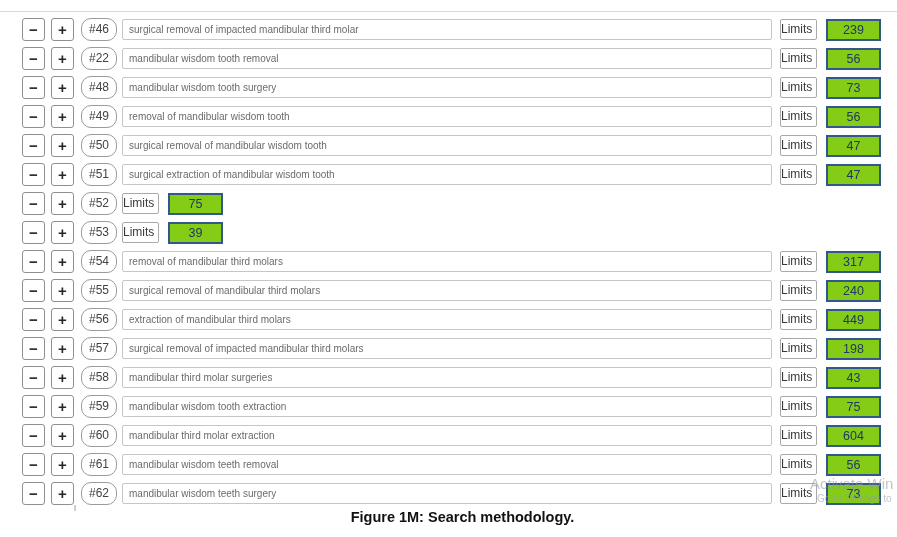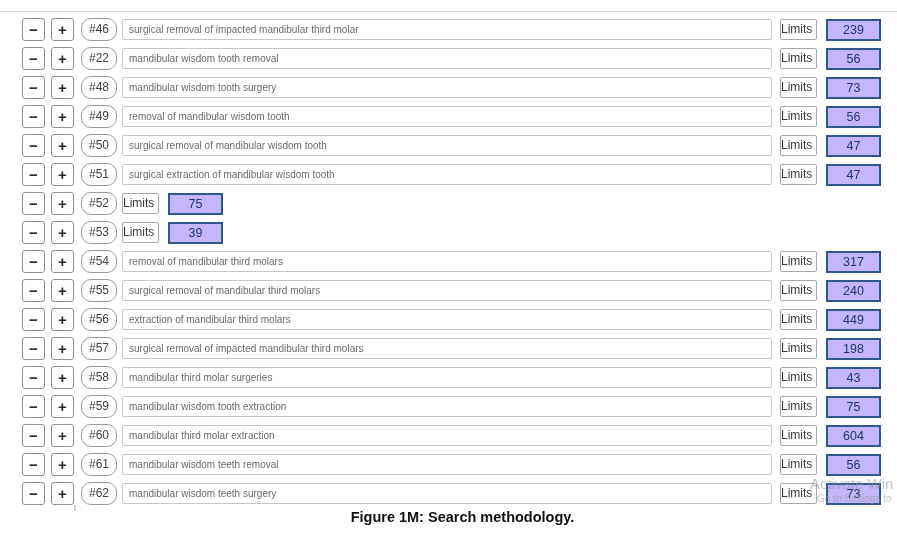--- a/index.html
+++ b/index.html
@@ -82,21 +82,21 @@
     line-height: 19px;
     text-align: left;
     flex: 0 0 auto;
     margin-right: 9px;
     cursor: pointer;
     padding: 0;
     font-family: "Liberation Sans", sans-serif;
   }
   .count-btn {
     width: 55px; height: 22px;
-    background: #c4b5fd;
+    background: #84cc16;
     border: 2px solid #30588c;
     font-size: 12.5px;
     color: #1f3864;
     line-height: 18px;
     text-align: center;
     flex: 0 0 auto;
     cursor: pointer;
     padding: 0;
     font-family: "Liberation Sans", sans-serif;
   }

